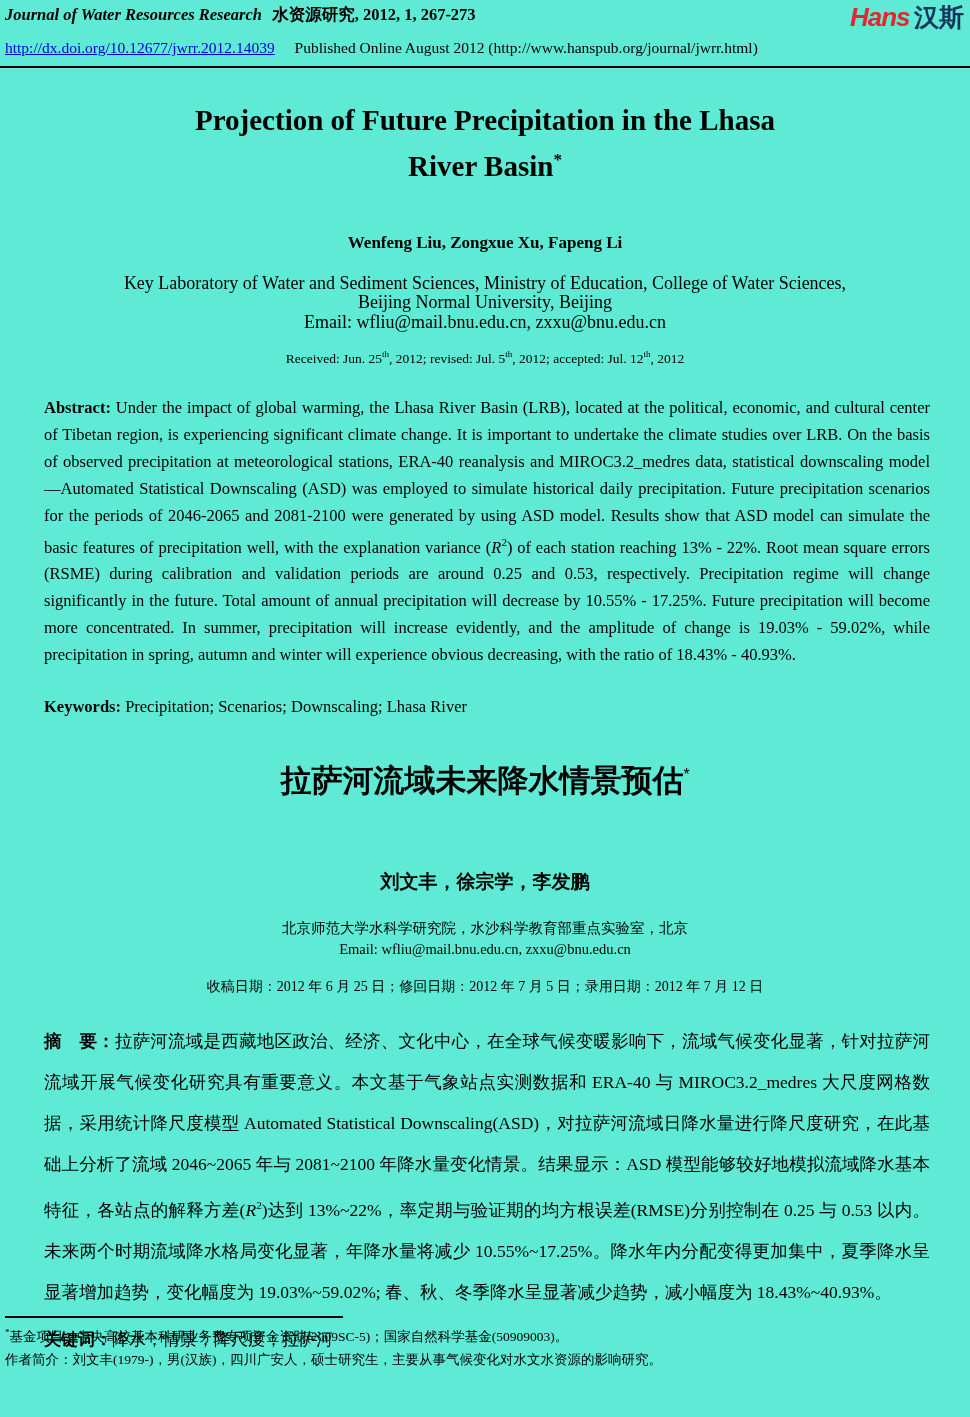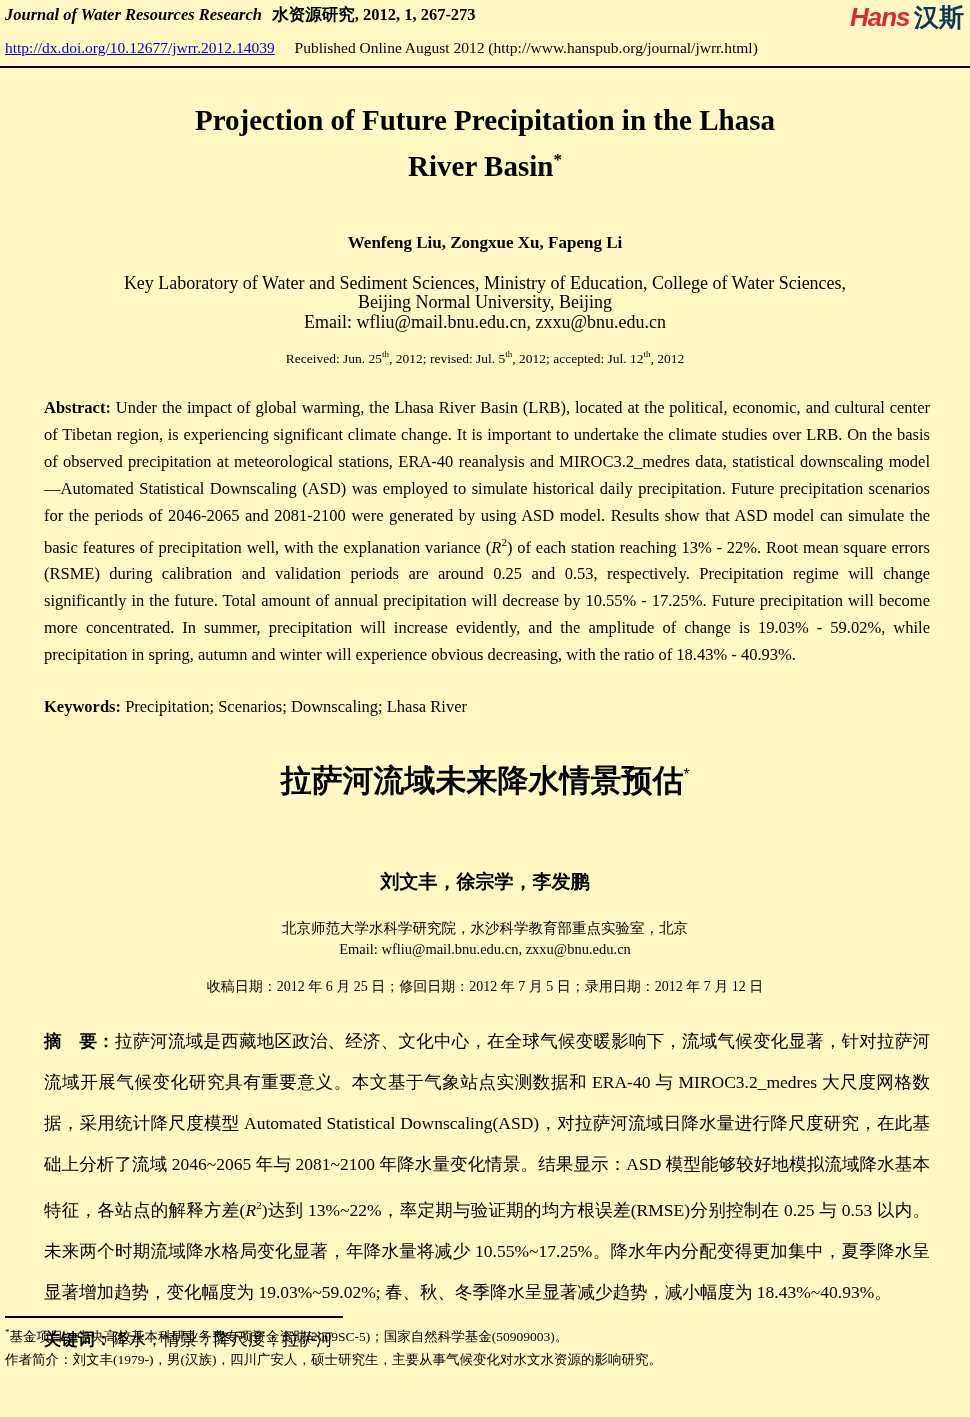--- a/index.html
+++ b/index.html
@@ -1,18 +1,18 @@
 <!DOCTYPE html>
 <html><head>
 <meta charset="utf-8">
 <style>
   * { margin: 0; padding: 0; box-sizing: border-box; }
   html, body { background: #ffffff; }
   body { width: 970px; font-family: "Liberation Serif", serif; color: #000; }
-  .page { position: relative; width: 970px; height: 1417px; overflow: hidden; background: #fef9c3; }
+  .page { position: relative; width: 970px; height: 1417px; overflow: hidden; background: #5eead4; }
 
   
   .header { padding: 3px 6px 0 5px; }
   .hrow1 { display: flex; justify-content: space-between; align-items: flex-start; }
   .journal-line { font-size: 16.5px; font-weight: bold; line-height: 24px; }
   .jname { font-style: italic; }
   .jissue { margin-left: 6px; }
   .logo { white-space: nowrap; font-family: "Liberation Sans", sans-serif; line-height: 28px; }
   .logo-hans { color: #e3262d; font-style: italic; font-weight: bold; font-size: 26px; letter-spacing: -1px; }
   .logo-zh { color: #16355c; font-weight: bold; font-size: 25px; }

